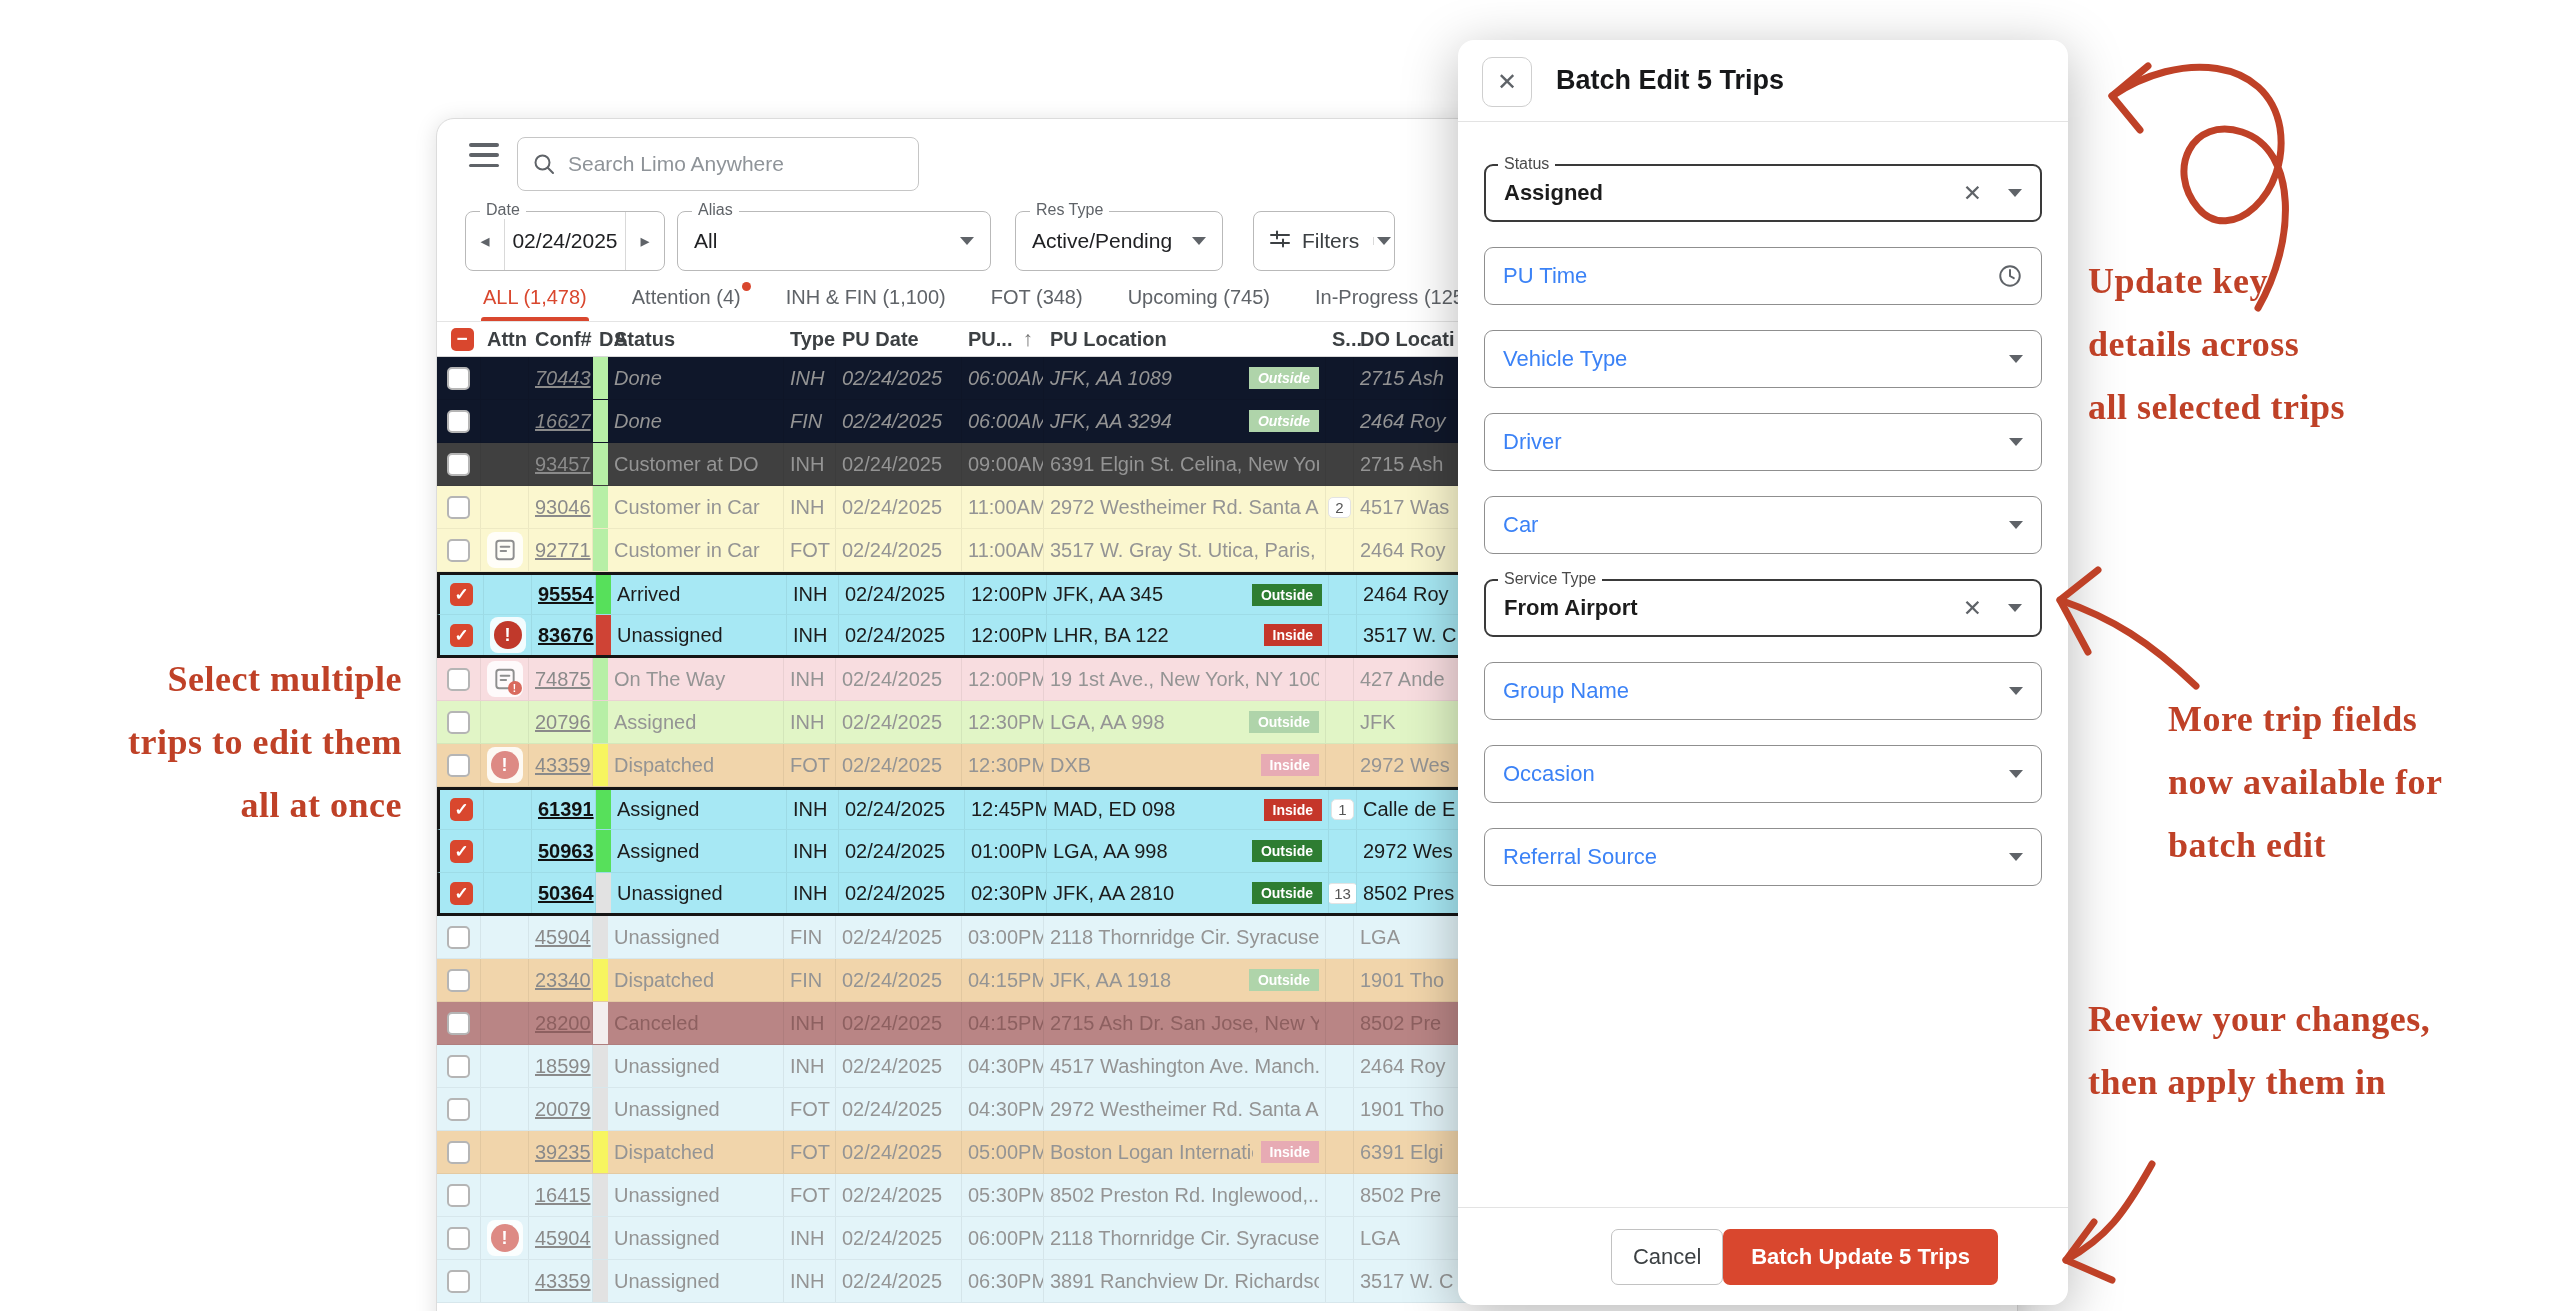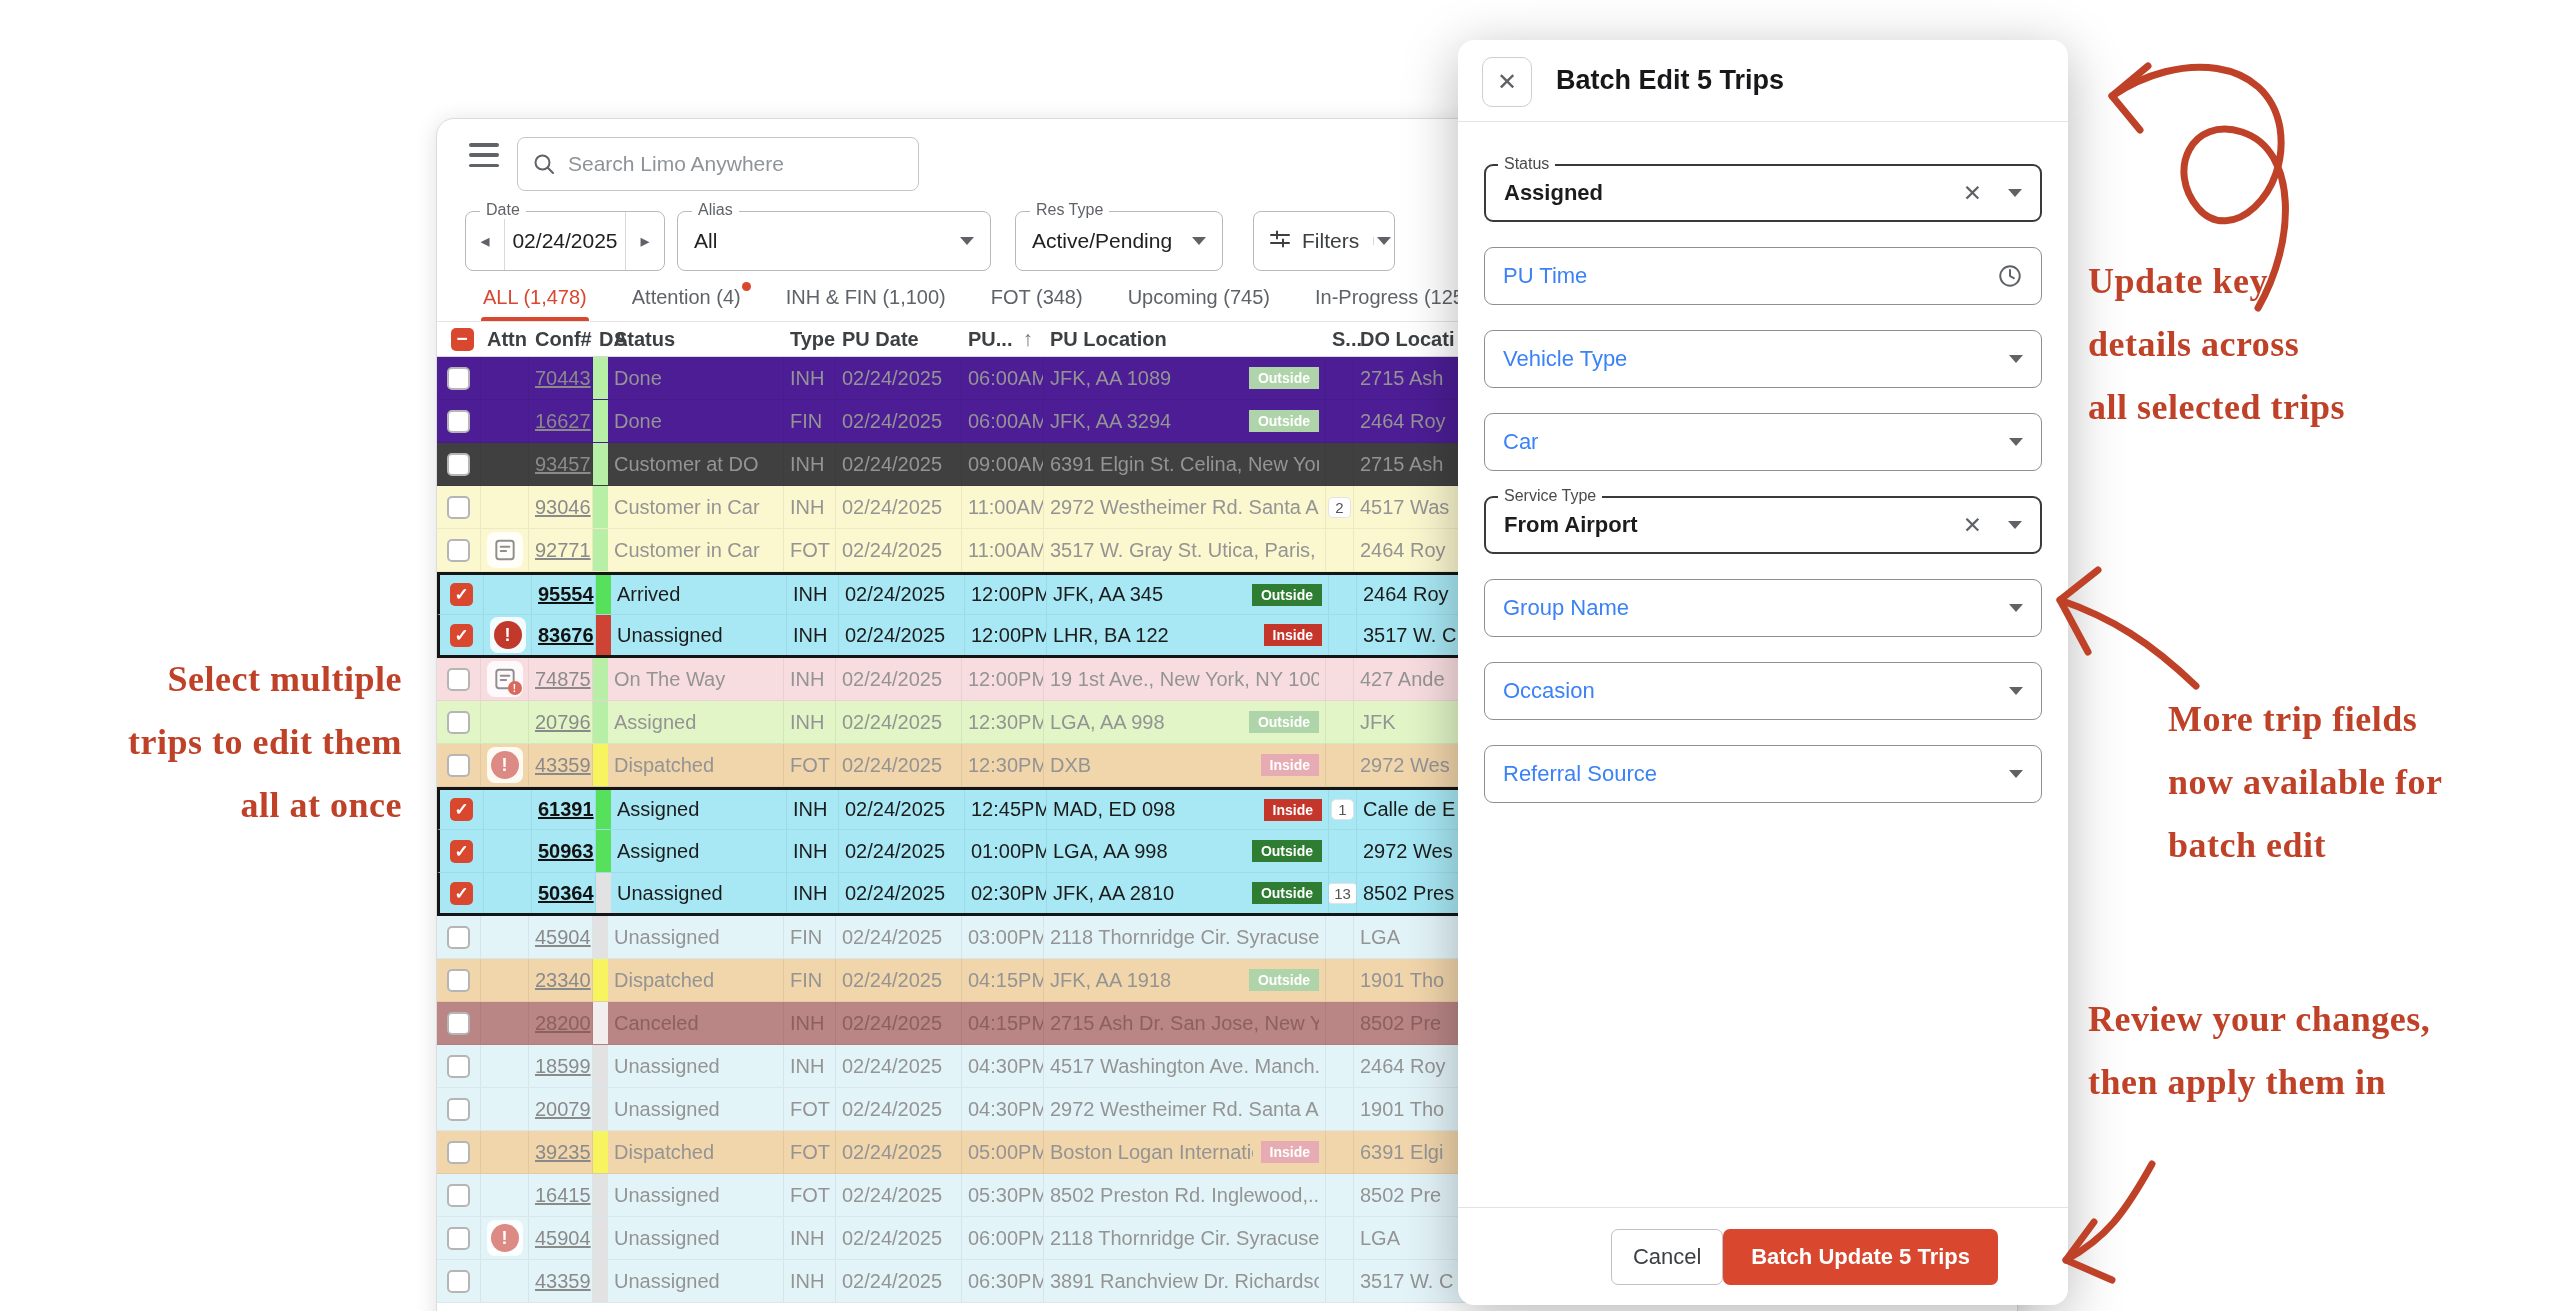--- a/index.html
+++ b/index.html
@@ -72,21 +72,21 @@
   .c-pu{width:282px;position:relative;padding-right:6px;}
   .c-pu .putext{flex:1;overflow:hidden;white-space:nowrap;}
   .c-stops{width:28px;justify-content:center;padding-left:0;}
   .c-do{flex:1;border-right:none;}
   .trow.sel{color:#1c1c1c;}
   .trow.sel .c-conf a{color:#111;font-weight:700;}
   .c-conf a{color:#8a8a8a;text-decoration:underline;cursor:pointer;}
   .trow.bg-maroon{color:#8d6060;}
   .trow.bg-maroon .c-conf a{color:#8d6060;}
   
-  .bg-gray{background:#4c1d95;}
+  .bg-gray{background:#0f172a;font-style:italic;}
   .bg-purple{background:#404040;}
   .bg-yellow{background:#fbf7cf;}
   .bg-cyan{background:#a7e8f4;}
   .bg-pink{background:#f8dde0;}
   .bg-green{background:#e1f5c6;}
   .bg-tan{background:#f1d5ab;}
   .bg-maroon{background:#b98585;}
   .bg-blue{background:#e3f4f9;}
   
   .g-top{border-top:3px solid #151515;border-left:3px solid #151515;border-right:3px solid #151515;}
@@ -730,20 +730,24 @@
               <circle cx="12" cy="12" r="9"></circle>
               <polyline points="12,6.5 12,12 15.5,14"></polyline>
             </svg>
           </span>
         </div>
         <div class="pfield">
           <span class="placeholder">Vehicle Type</span>
           <span class="caret"></span>
         </div>
         <div class="pfield">
+          <span class="placeholder">Driver</span>
+          <span class="caret"></span>
+        </div>
+        <div class="pfield">
           <span class="placeholder">Car</span>
           <span class="caret"></span>
         </div>
         <div class="pfield filled">
           <span class="notch">Service Type</span>
           <span class="value">From Airport</span>
           <span class="clear">✕</span>
           <span class="caret"></span>
         </div>
         <div class="pfield">

